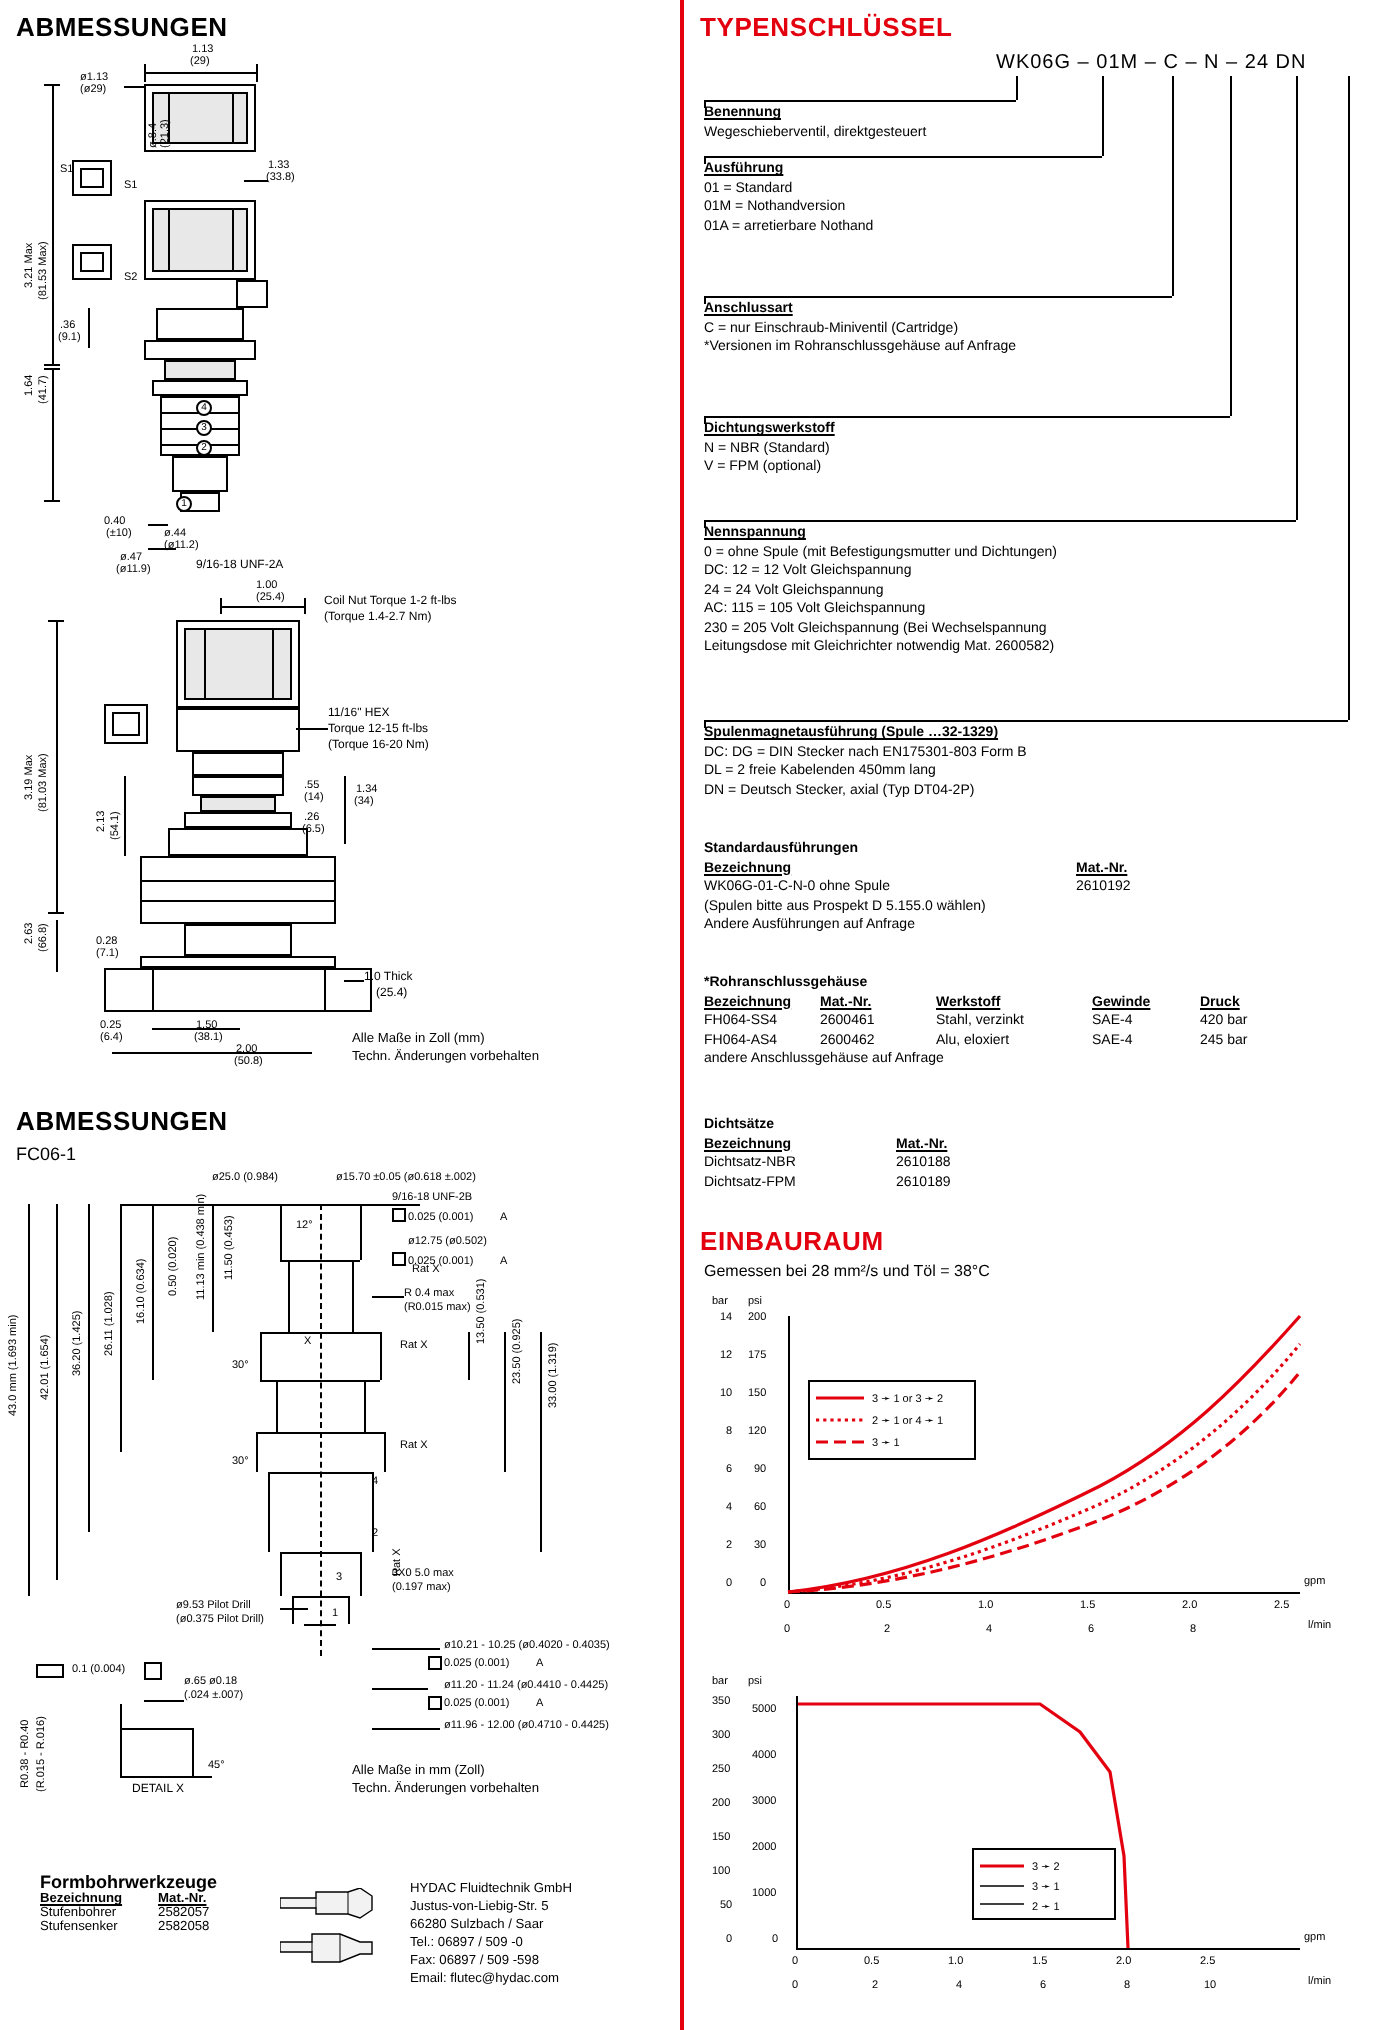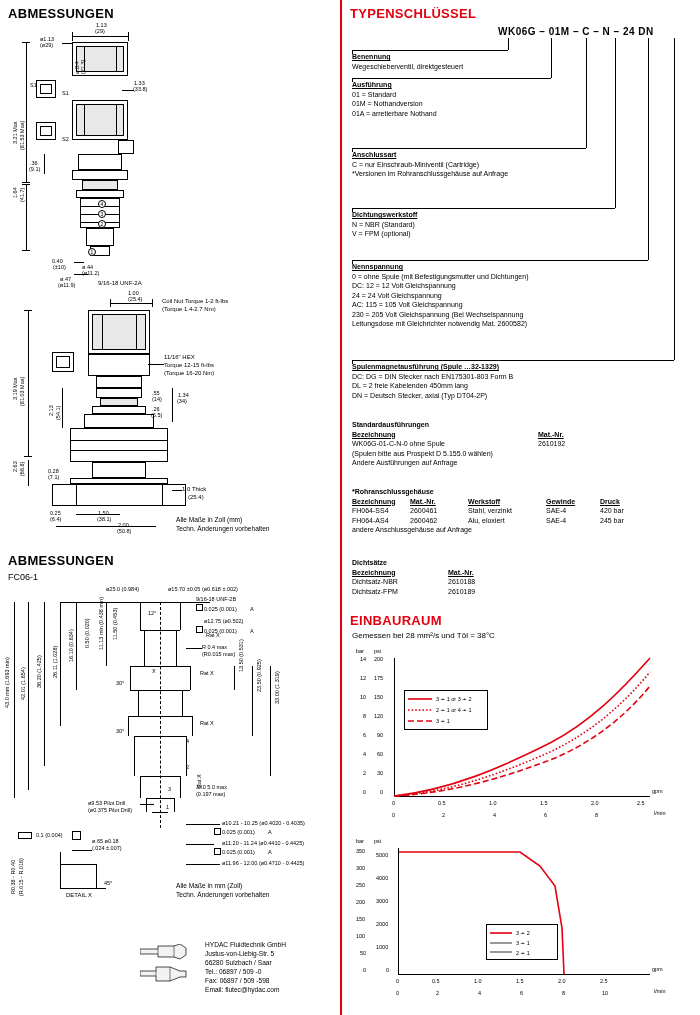--- a/index.html
+++ b/index.html
@@ -42,21 +42,21 @@
   .box-f { position:absolute; border:1px solid #000; background:#e8e8e8; }
   .t { position:absolute; font-size:5.5px; white-space:nowrap; }
   .t6 { position:absolute; font-size:6px; white-space:nowrap; }
   .t7 { position:absolute; font-size:6.6px; white-space:nowrap; }
   .rot90 { transform:rotate(-90deg); transform-origin:left top; }
   .cir { position:absolute; border:1px solid #000; border-radius:50%; background:#fff;
          font-size:5px; text-align:center; line-height:7px; }
 
   
   #title-typ { position:absolute; left:350px; top:6px; }
-  #typ-code  { position:absolute; left:498px; top:26px; font-size:10px; font-weight:bold; letter-spacing:0.5px; }
+  #typ-code  { position:absolute; left:498px; top:26px; font-size:10px; font-weight:normal; letter-spacing:0.5px; }
 
   .tline-v { position:absolute; width:1px; background:#000; }
   .tline-h { position:absolute; height:1px; background:#000; }
 
   .sec { position:absolute; font-size:7px; line-height:9.5px; }
   .sec .hd { font-weight:bold; text-decoration:underline; }
   .sec div { white-space:nowrap; }
 
   
   table.tb { border-collapse:collapse; font-size:7px; }
@@ -362,20 +362,39 @@
     <div class="ln lnh" style="left:60px;top:300px;width:46px;"></div>
     <div class="ln lnh" style="left:60px;top:276px;width:36px;"></div>
     <div class="ln lnv" style="left:96px;top:276px;height:24px;"></div>
     <div class="t" style="left:104px;top:292px;">45°</div>
     <div class="t6" style="left:66px;top:304px;">DETAIL X</div>
 
     <div class="t7" style="left:176px;top:294px;">Alle Maße in mm (Zoll)</div>
     <div class="t7" style="left:176px;top:303px;">Techn. Änderungen vorbehalten</div>
   </div>
 
+  <div id="formbohr">
+    <div class="h-sub">Formbohrwerkzeuge</div>
+    <table class="fb">
+      <tbody>
+          <tr>
+        <th>Bezeichnung</th>
+        <th>Mat.-Nr.</th>
+      </tr>
+      <tr>
+        <td>Stufenbohrer</td>
+        <td>2582057</td>
+      </tr>
+      <tr>
+        <td>Stufensenker</td>
+        <td>2582058</td>
+      </tr>
+    </tbody>
+      </table>
+  </div>
 
   <div class="tool" style="left:140px;top:944px;">
     <svg width="52" height="16">
       <polygon points="0,5 18,5 18,2 34,2 40,0 46,4 46,11 40,15 34,13 18,13 18,10 0,10" fill="#f2f2f2" stroke="#000" stroke-width="0.7"></polygon>
       <line x1="18" y1="5" x2="18" y2="10" stroke="#000" stroke-width="0.5"></line>
       <line x1="34" y1="2" x2="34" y2="13" stroke="#000" stroke-width="0.5"></line>
     </svg>
   </div>
   <div class="tool" style="left:140px;top:966px;">
     <svg width="52" height="16">

